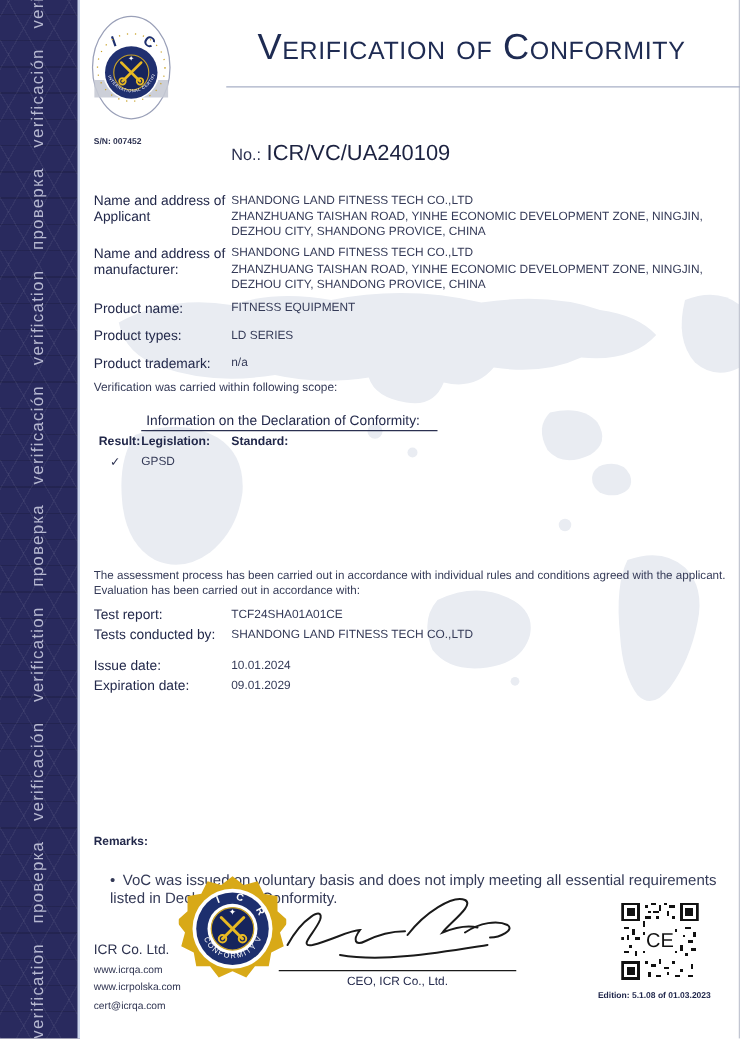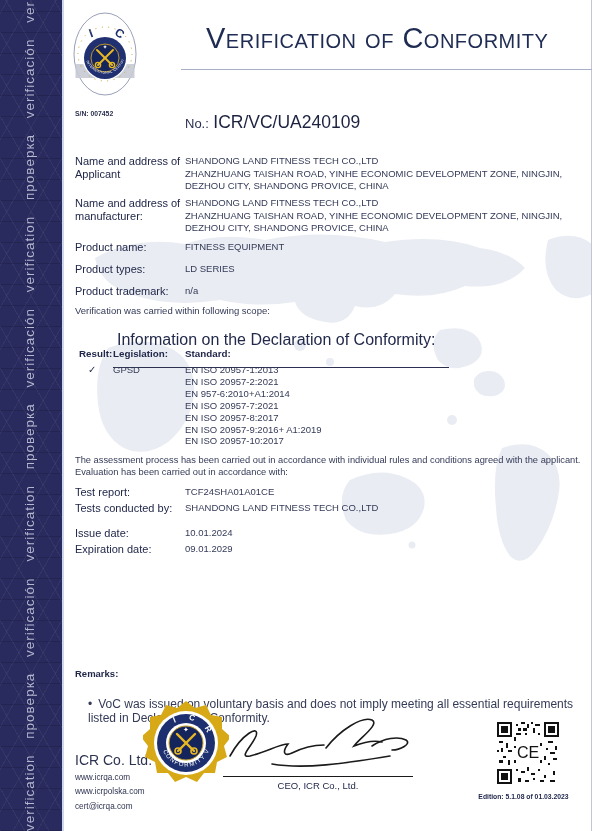--- a/index.html
+++ b/index.html
@@ -33,37 +33,37 @@
   .no-line{position:absolute;left:185px;top:112px;color:#2b3050;}
   .no-line .no-label{font-size:13px;}
   .no-line .no-value{font-size:17.5px;font-weight:normal;color:#1c2240;}
 
   .kv{position:absolute;left:75px;width:512px;display:grid;grid-template-columns:110px 1fr;}
   .lbl{font-weight:normal;font-size:11px;color:#22284a;line-height:12.5px;}
   .val{font-size:9.5px;color:#343a57;line-height:12.5px;}
 
   .plain{position:absolute;left:75px;font-size:9.5px;color:#343a57;}
 
-  .doc-head{position:absolute;left:113px;top:331px;font-size:16px;color:#23294b;
-            border-bottom:1.2px solid #2b3050;padding:0 14px 18px 4px;}
+  .doc-head{position:absolute;left:113px;top:331px;font-size:11px;color:#23294b;
+            border-bottom:1.2px solid #2b3050;padding:0 14px 1px 4px;}
   .tbl-head{position:absolute;left:75px;top:348px;width:512px;}
   .tbl-head span{font-weight:bold;font-size:9.8px;color:#22284a;position:absolute;}
   .checkmark{position:absolute;left:88px;top:364px;font-size:10px;color:#2b3050;}
   .legislation{position:absolute;left:113px;top:364px;font-size:9.5px;color:#343a57;}
   .standards{position:absolute;left:185px;top:364px;font-size:9.5px;color:#343a57;line-height:11.9px;}
   .standards span{display:block;}
 
   .para{position:absolute;left:75px;top:455px;width:515px;font-size:9.3px;line-height:11.6px;color:#343a57;}
 
   .remarks-title{position:absolute;left:75px;top:668px;font-size:9.5px;font-weight:bold;color:#22284a;}
   .remarks-item{position:absolute;left:88px;top:681px;width:500px;font-size:12px;color:#343a57;margin-top:16px;}
   .remarks-item .bullet{margin-right:6px;}
 
   .footer-left{position:absolute;left:75px;top:753px;font-size:8.2px;line-height:14.6px;color:#2e3350;}
-  .footer-left .co{font-size:14px;}
+  .footer-left .co{font-size:11px;}
 
   .seal{position:absolute;left:143px;top:699px;}
   .sig{position:absolute;left:222px;top:712px;}
   .sig-line{position:absolute;left:223px;top:776px;width:190px;height:0;border-top:1.3px solid #1a1a1a;}
   .sig-title{position:absolute;left:223px;top:780px;width:190px;text-align:center;font-size:9.5px;color:#23294b;}
 
   .qr{position:absolute;left:497px;top:722px;}
   .edition{position:absolute;left:455px;top:793px;width:137px;text-align:center;font-size:6.8px;font-weight:bold;color:#1d2449;}
 </style>
 </head>
@@ -171,29 +171,20 @@
     <div class="plain" style="top:305px">Verification was carried within following scope:</div>
 
     <div class="doc-head">Information on the Declaration of Conformity:</div>
     <div class="tbl-head">
       <span style="left:4px">Result:</span>
       <span style="left:38px">Legislation:</span>
       <span style="left:110px">Standard:</span>
     </div>
     <div class="checkmark">✓</div>
     <div class="legislation">GPSD</div>
-    <div class="standards">
-      <span>EN ISO 20957-1:2013</span>
-      <span>EN ISO 20957-2:2021</span>
-      <span>EN 957-6:2010+A1:2014</span>
-      <span>EN ISO 20957-7:2021</span>
-      <span>EN ISO 20957-8:2017</span>
-      <span>EN ISO 20957-9:2016+ A1:2019</span>
-      <span>EN ISO 20957-10:2017</span>
-    </div>
 
     <div class="para">
       <span>The assessment process has been carried out in accordance with individual rules and conditions agreed with the applicant.</span><br>
       <span>Evaluation has been carried out in accordance with:</span>
     </div>
 
     <div class="kv" style="top:486px">
       <span class="lbl">Test report:</span>
       <span class="val">TCF24SHA01A01CE</span>
     </div>

